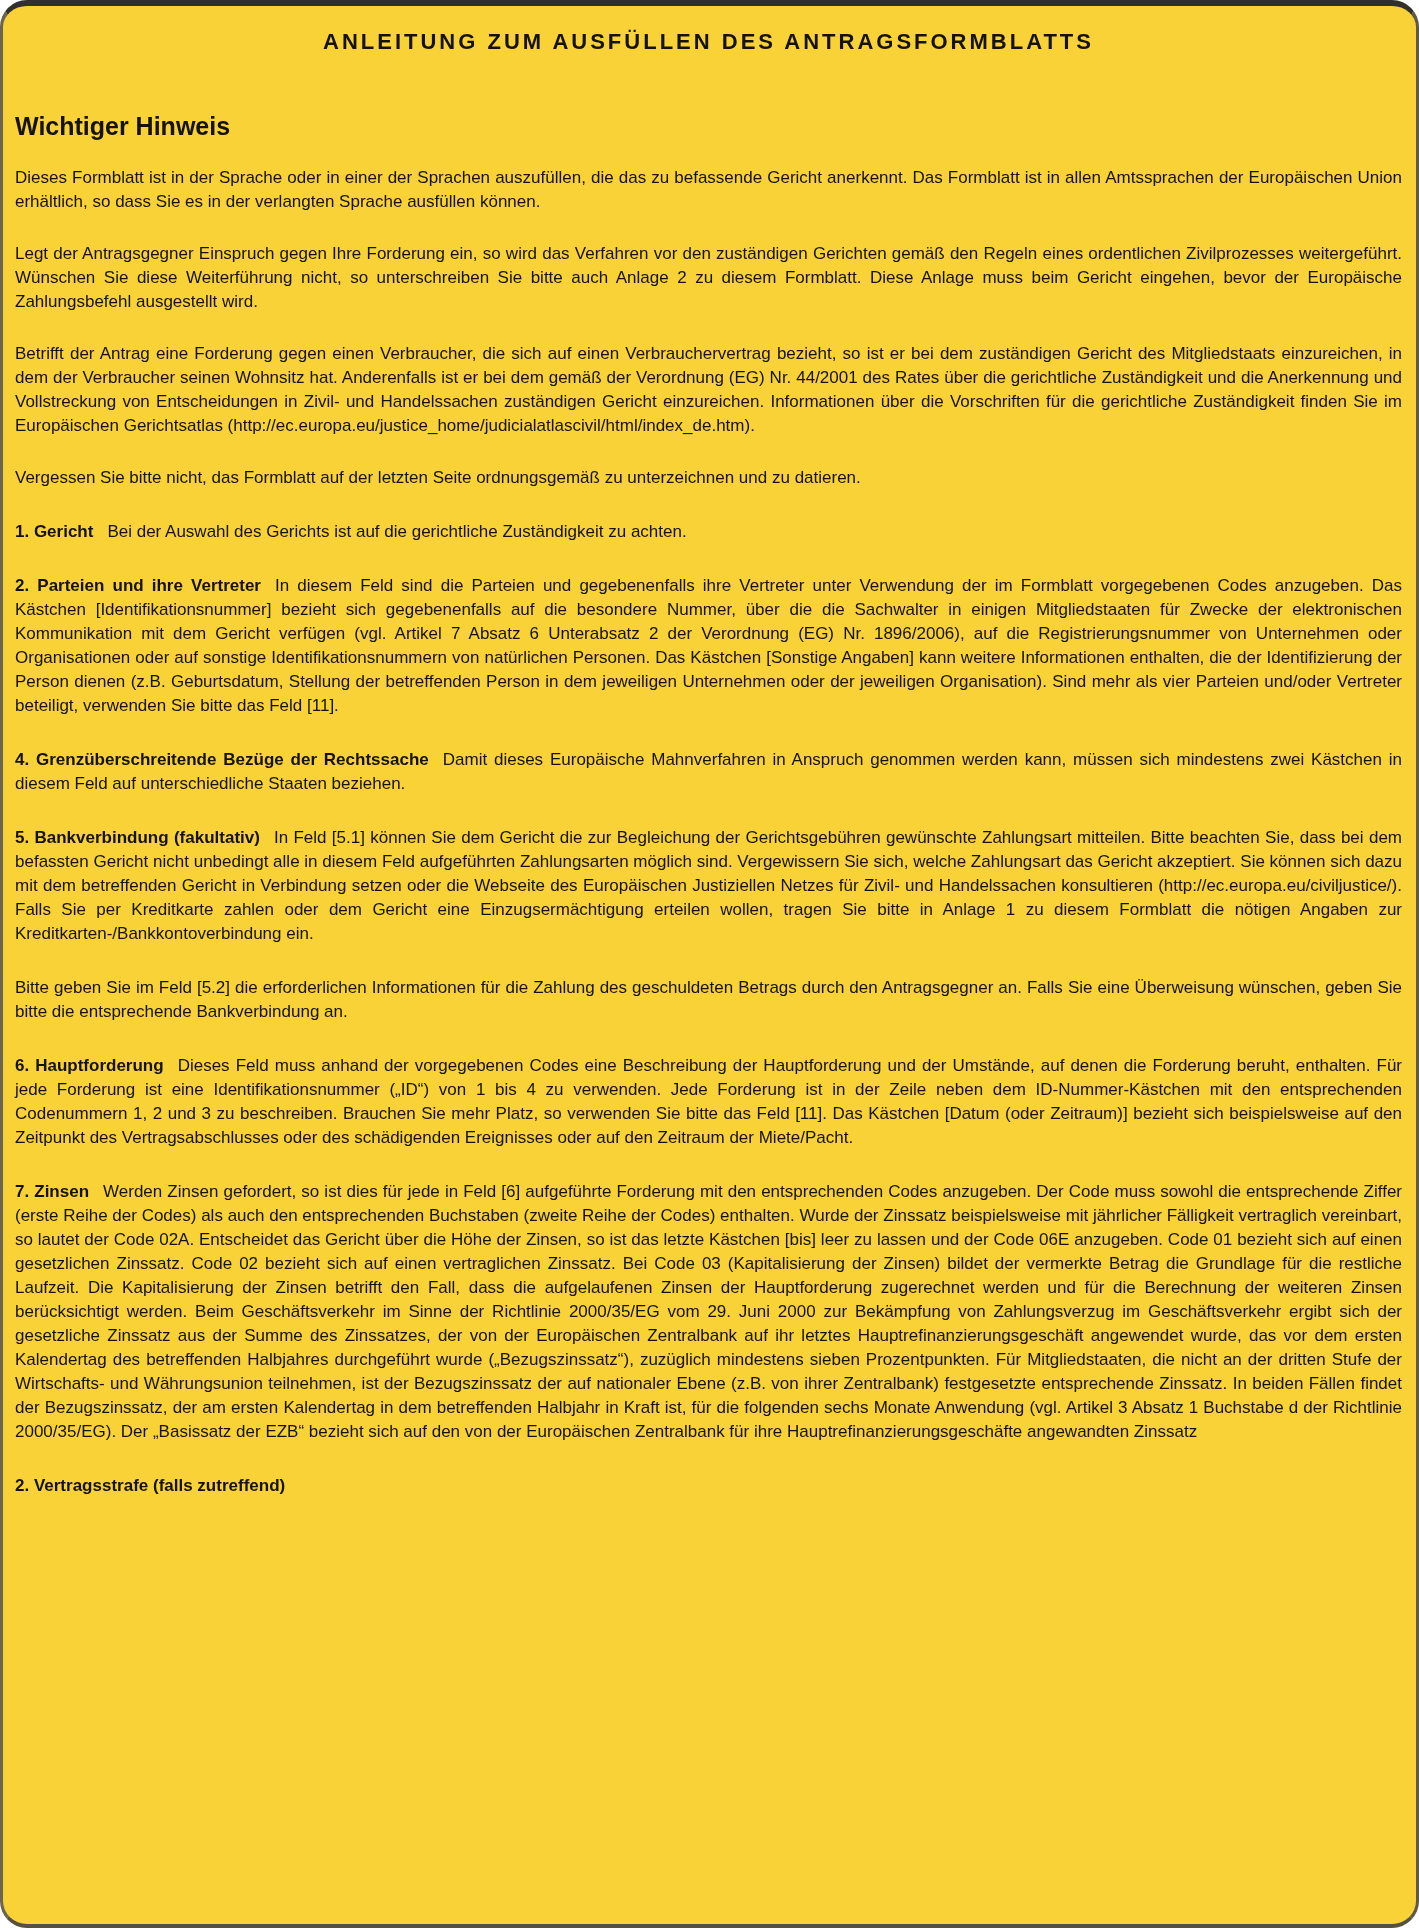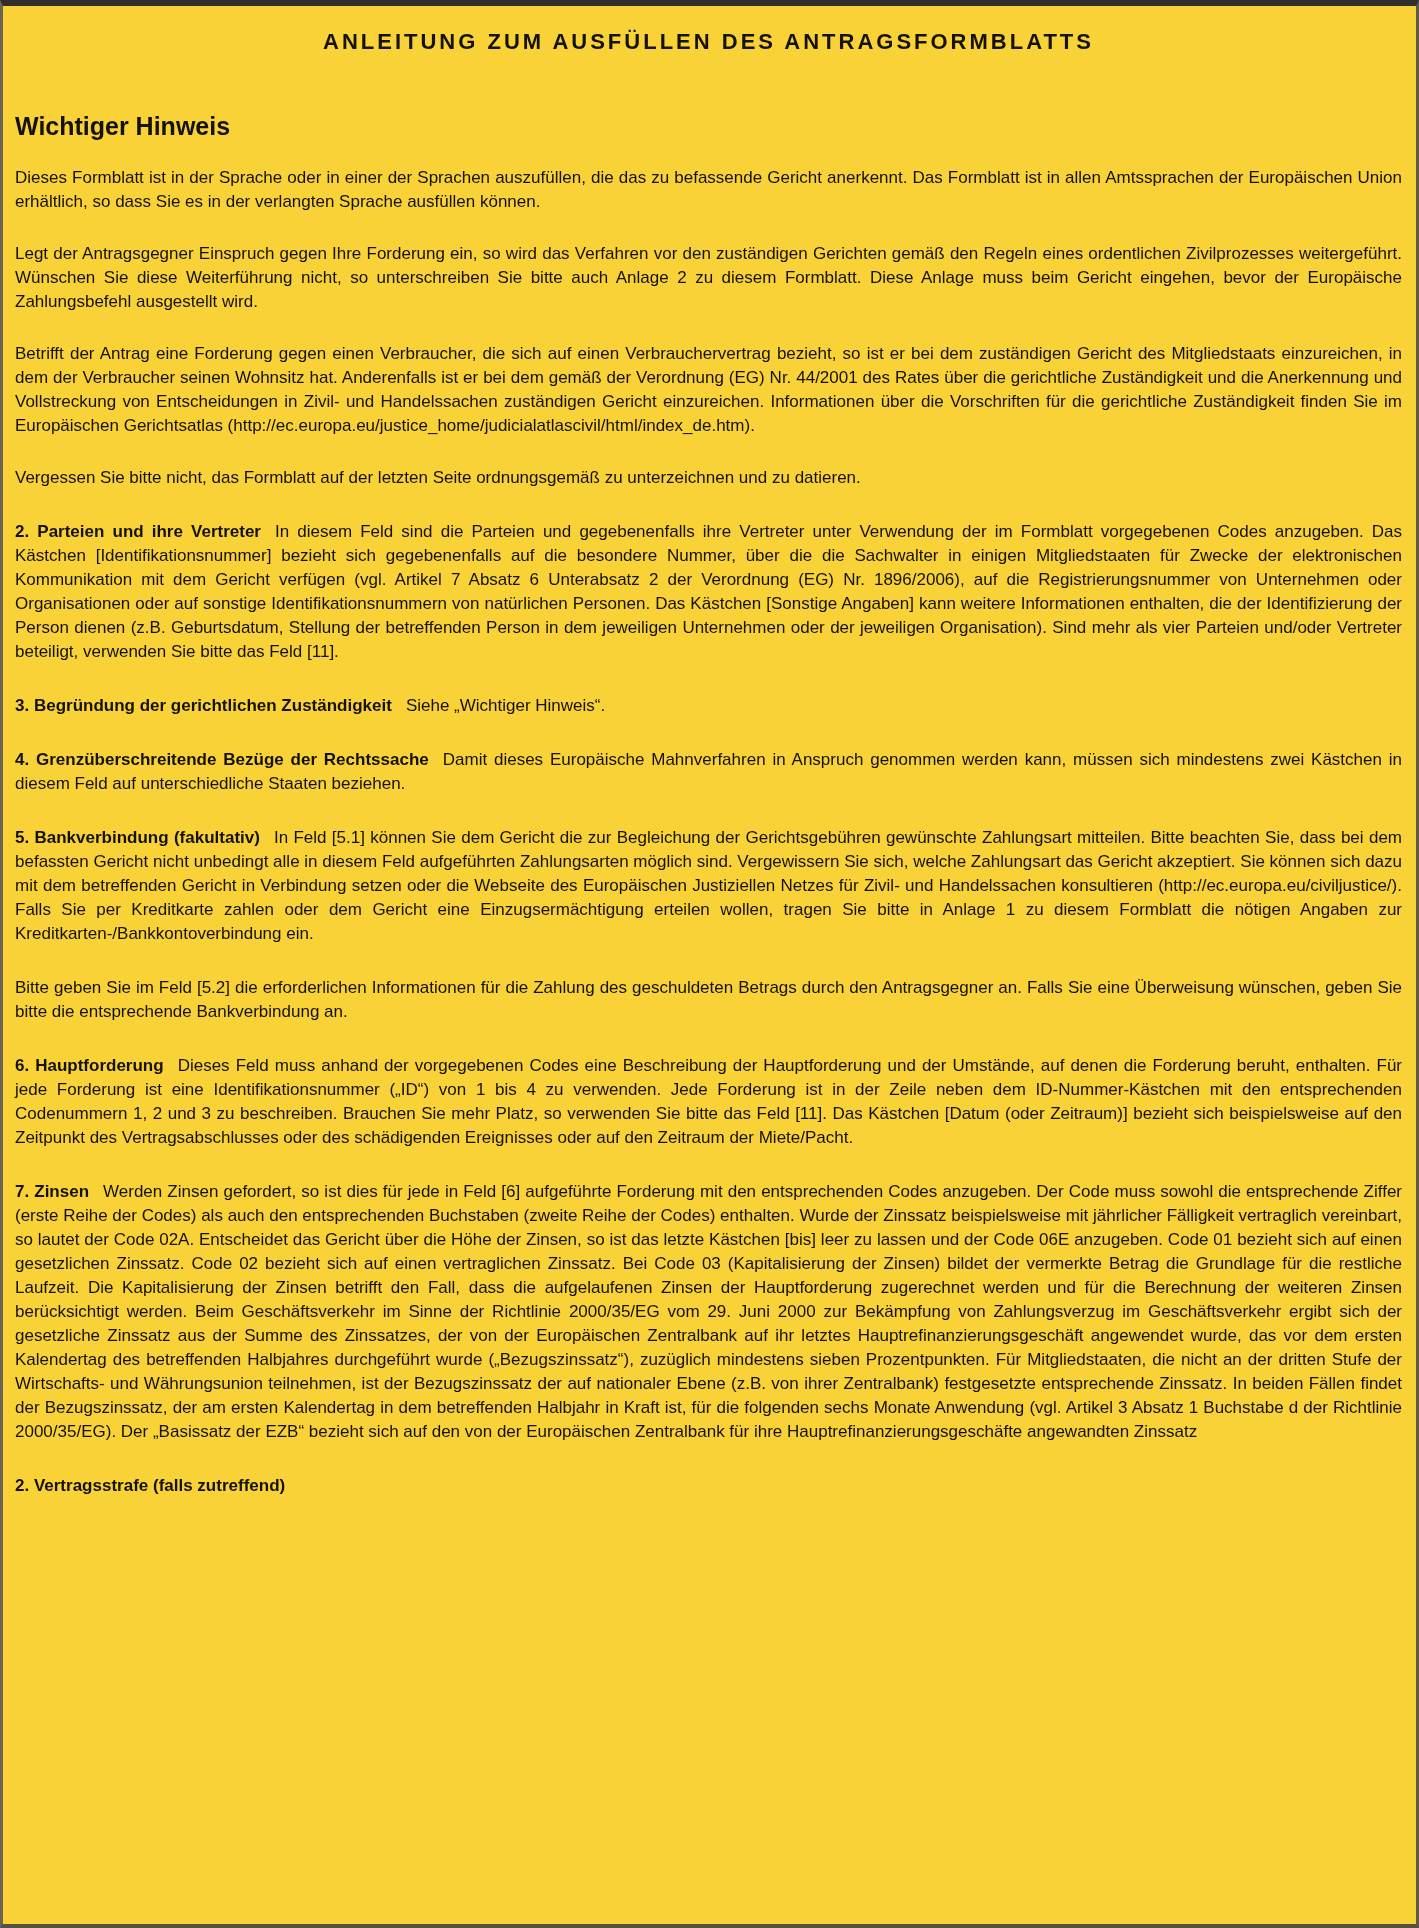--- a/index.html
+++ b/index.html
@@ -14,20 +14,21 @@
     box-sizing: border-box;
     background: #f9d238;
     border-top: 6px solid #32302a;
     border-left: 3px solid #6a6450;
     border-right: 3px solid #5f5945;
     border-bottom: 4px solid #55503f;
     padding: 8px 14px 20px 12px;
     font-family: "Liberation Sans", sans-serif;
     color: #15120a;
     overflow: hidden;
+    border-radius: 27px;
   }
   .doc-title {
     margin: 14px 0 0 0;
     text-align: center;
     font-size: 22px;
     font-weight: bold;
     letter-spacing: 3px;
     line-height: 28px;
   }
   .section-heading {
@@ -75,28 +76,28 @@
     <p class="body-text">Legt der Antragsgegner Einspruch gegen Ihre Forderung ein, so wird das Verfahren vor den zuständigen Gerichten gemäß den Regeln eines ordentlichen Zivilprozesses weitergeführt. Wünschen Sie diese Weiterführung nicht, so unterschreiben Sie bitte auch Anlage 2 zu diesem Formblatt. Diese Anlage muss beim Gericht eingehen, bevor der Europäische Zahlungsbefehl ausgestellt wird.</p>
 
     <p class="body-text">Betrifft der Antrag eine Forderung gegen einen Verbraucher, die sich auf einen Verbrauchervertrag bezieht, so ist er bei dem zuständigen Gericht des Mitgliedstaats einzureichen, in dem der Verbraucher seinen Wohnsitz hat. Anderenfalls ist er bei dem gemäß der Verordnung (EG) Nr. 44/2001 des Rates über die gerichtliche Zuständigkeit und die Anerkennung und Vollstreckung von Entscheidungen in Zivil- und Handelssachen zuständigen Gericht einzureichen. Informationen über die Vorschriften für die gerichtliche Zuständigkeit finden Sie im Europäischen Gerichtsatlas (http://ec.europa.eu/justice_home/judicialatlascivil/html/index_de.htm).</p>
 
     <p class="body-text">Vergessen Sie bitte nicht, das Formblatt auf der letzten Seite ordnungsgemäß zu unterzeichnen und zu datieren.</p>
   </div>
 
   <div>
 
 
+    <p class="guideline-item">
+      <span class="item-label">1. Gericht</span><span>Bei der Auswahl des Gerichts ist auf die gerichtliche Zuständigkeit zu achten.</span>
+    </p>
 
     <p class="guideline-item">
       <span class="item-label">2. Parteien und ihre Vertreter</span><span>In diesem Feld sind die Parteien und gegebenenfalls ihre Vertreter unter Verwendung der im Formblatt vorgegebenen Codes anzugeben. Das Kästchen [Identifikationsnummer] bezieht sich gegebenenfalls auf die besondere Nummer, über die die Sachwalter in einigen Mitgliedstaaten für Zwecke der elektronischen Kommunikation mit dem Gericht verfügen (vgl. Artikel 7 Absatz 6 Unterabsatz 2 der Verordnung (EG) Nr. 1896/2006), auf die Registrierungsnummer von Unternehmen oder Organisationen oder auf sonstige Identifikationsnummern von natürlichen Personen. Das Kästchen [Sonstige Angaben] kann weitere Informationen enthalten, die der Identifizierung der Person dienen (z.B. Geburtsdatum, Stellung der betreffenden Person in dem jeweiligen Unternehmen oder der jeweiligen Organisation). Sind mehr als vier Parteien und/oder Vertreter beteiligt, verwenden Sie bitte das Feld [11].</span>
     </p>
 
-    <p class="guideline-item">
-      <span class="item-label">3. Begründung der gerichtlichen Zuständigkeit</span><span>Siehe „Wichtiger Hinweis“.</span>
-    </p>
 
     <p class="guideline-item">
       <span class="item-label">4. Grenzüberschreitende Bezüge der Rechtssache</span><span>Damit dieses Europäische Mahnverfahren in Anspruch genommen werden kann, müssen sich mindestens zwei Kästchen in diesem Feld auf unterschiedliche Staaten beziehen.</span>
     </p>
 
     <p class="guideline-item">
       <span class="item-label">5. Bankverbindung (fakultativ)</span><span>In Feld [5.1] können Sie dem Gericht die zur Begleichung der Gerichtsgebühren gewünschte Zahlungsart mitteilen. Bitte beachten Sie, dass bei dem befassten Gericht nicht unbedingt alle in diesem Feld aufgeführten Zahlungsarten möglich sind. Vergewissern Sie sich, welche Zahlungsart das Gericht akzeptiert. Sie können sich dazu mit dem betreffenden Gericht in Verbindung setzen oder die Webseite des Europäischen Justiziellen Netzes für Zivil- und Handelssachen konsultieren </span><span class="inline-bold">(http://ec.europa.eu/civiljustice/)</span><span>. Falls Sie per Kreditkarte zahlen oder dem Gericht eine Einzugsermächtigung erteilen wollen, tragen Sie bitte in Anlage 1 zu diesem Formblatt die nötigen Angaben zur Kreditkarten-/Bankkontoverbindung ein.</span>
     </p>
 
     <p class="guideline-item">

